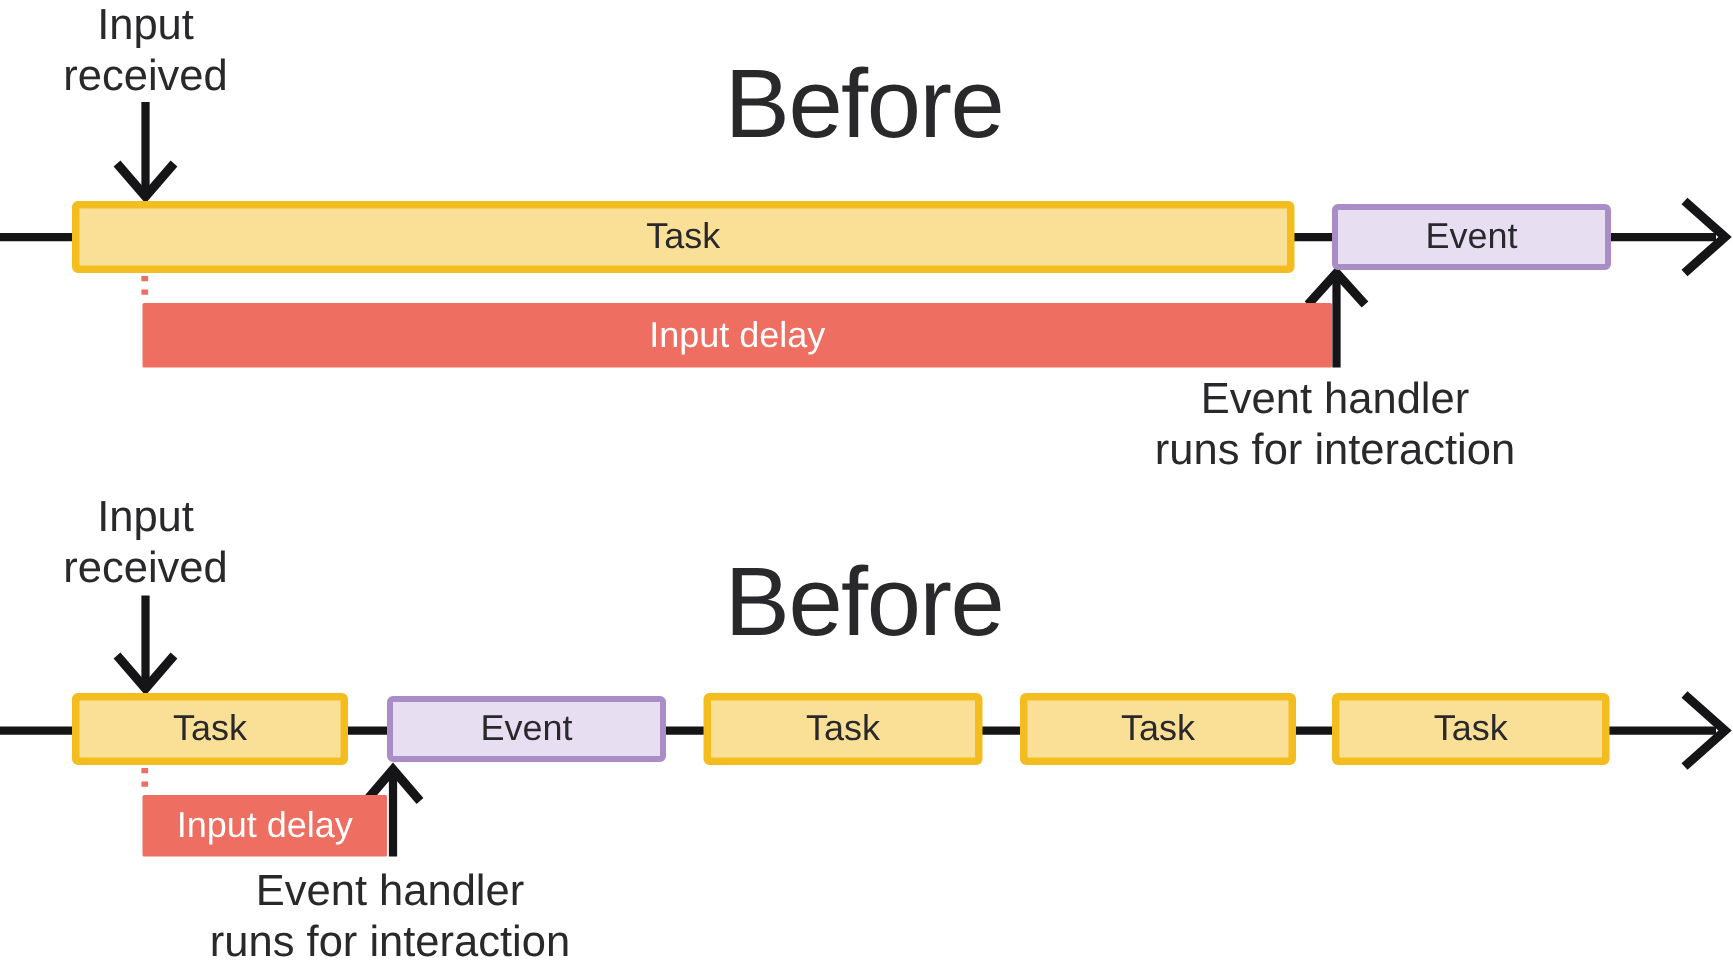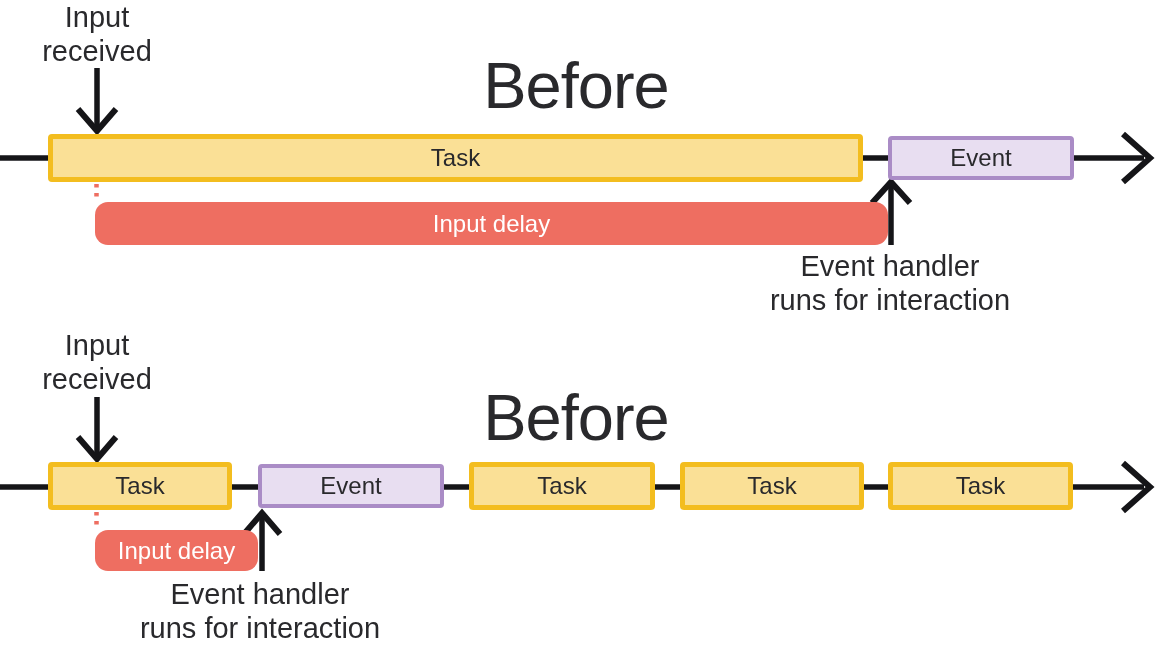--- a/index.html
+++ b/index.html
@@ -27,28 +27,27 @@
     border:5px solid var(--task-border,#F3BD1F);
   }
   .event-bar{
     background:var(--event-fill,#E8DEF1);
     border:4px solid var(--event-border,#AA8CC6);
     align-items:center;
   }
   .delay-bar{
     background:var(--delay-fill,#EE6E61);
     color:var(--delay-text,#ffffff);
-    border:none;border-radius:13px;
+    border:none;border-radius:1px;
   }
   .title{
     position:absolute;z-index:1;
     width:352px;text-align:center;
     font-size:65px;line-height:1;font-weight:400;
     letter-spacing:-1px;
-    margin-top:17px;
   }
   .annot{
     position:absolute;z-index:1;
     text-align:center;
     font-size:29px;line-height:33.5px;font-weight:400;
   }
   
   .input-label-before{left:7px;top:1px;width:180px;}
   .title-before{left:400px;top:36px;}
   .task-before{left:48px;top:134px;width:815px;height:48px;}

